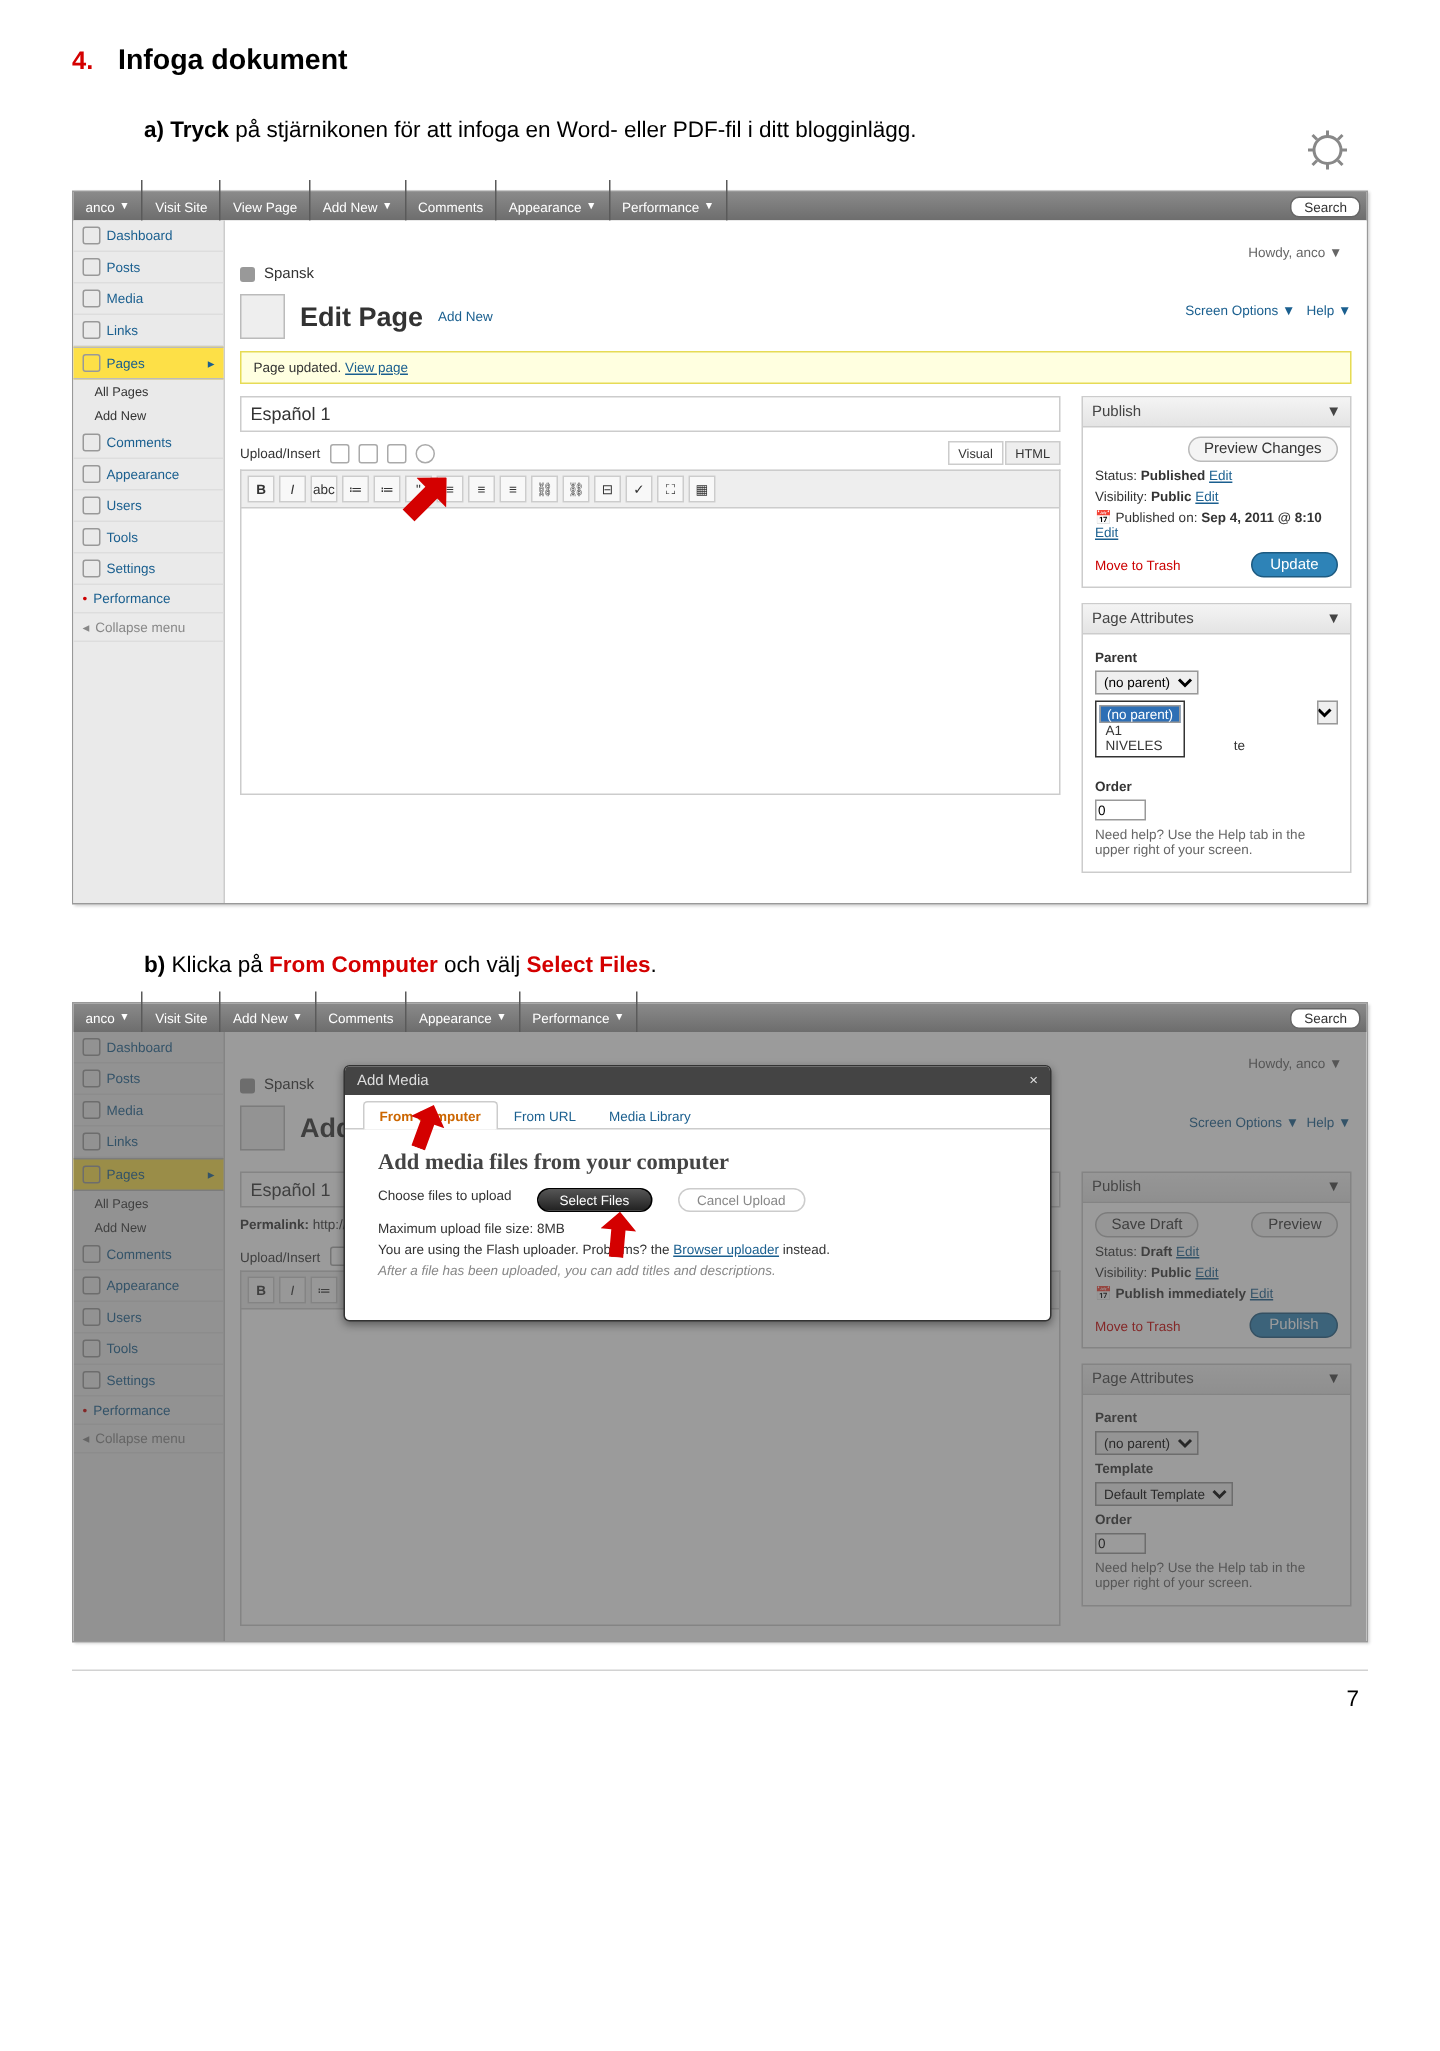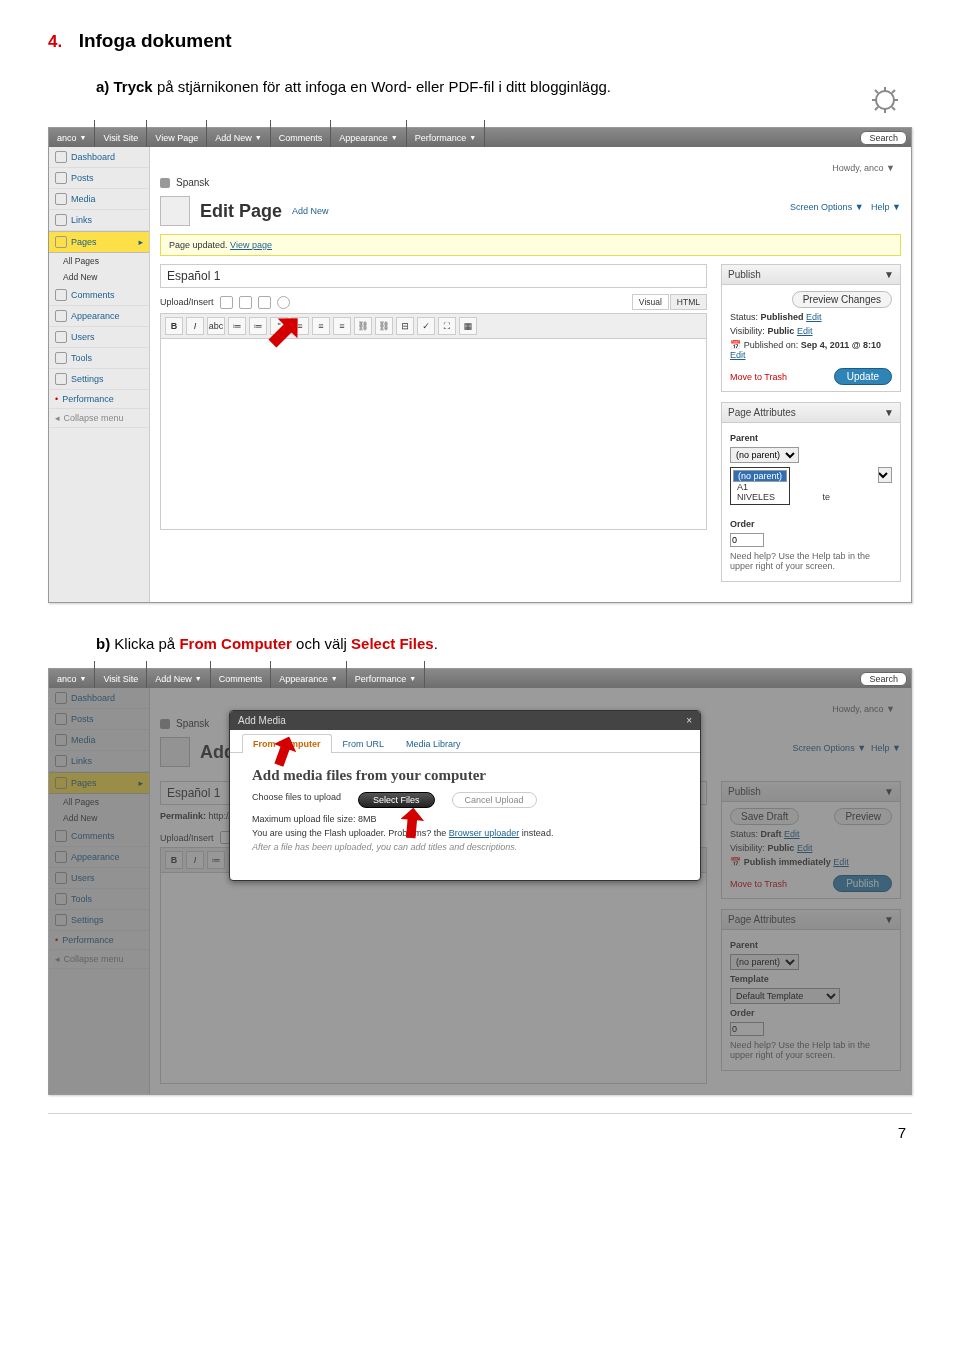--- a/index.html
+++ b/index.html
@@ -430,21 +430,21 @@
             </div>
             <div class="panel">
               <div class="panel-h">
                   <span>Page Attributes</span>
                   <span>▼</span>
                 </div>
               <div class="panel-c">
                 <div class="row"><b>Parent</b></div>
                 <div class="row"><select class="sel"><option>(no parent)</option></select></div>
                 <div class="row"><b>Template</b></div>
-                <div class="row"><select class="sel" style="width:110px"><option>Default Template</option></select></div>
+                <div class="row"><select class="sel" style="width:92px"><option>Default Template</option></select></div>
                 <div class="row"><b>Order</b></div>
                 <div class="row"><input class="sel" style="width: 30px;" value="0"></div>
                 <div class="row" style="color:#666">Need help? Use the Help tab in the upper right of your screen.</div>
               </div>
             </div>
           </div>
         </div>
       </div>
 
       <div class="overlay"></div>

